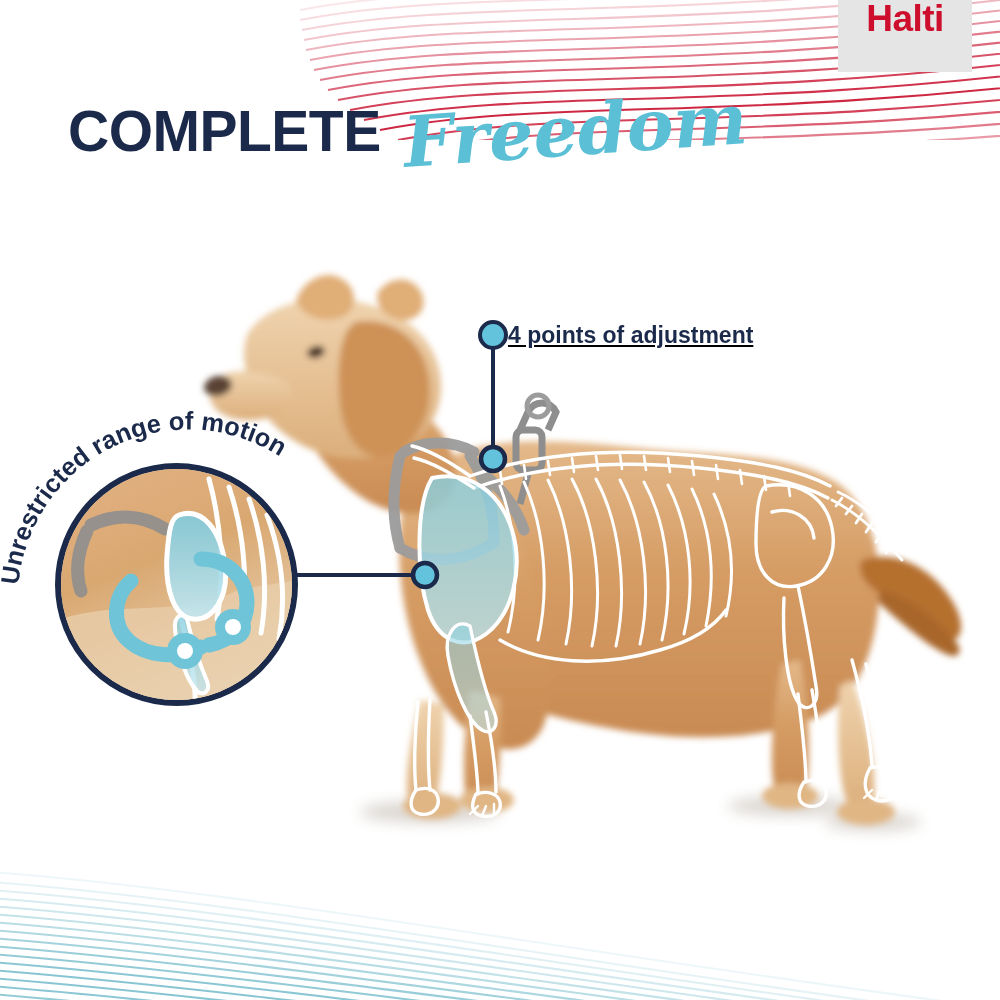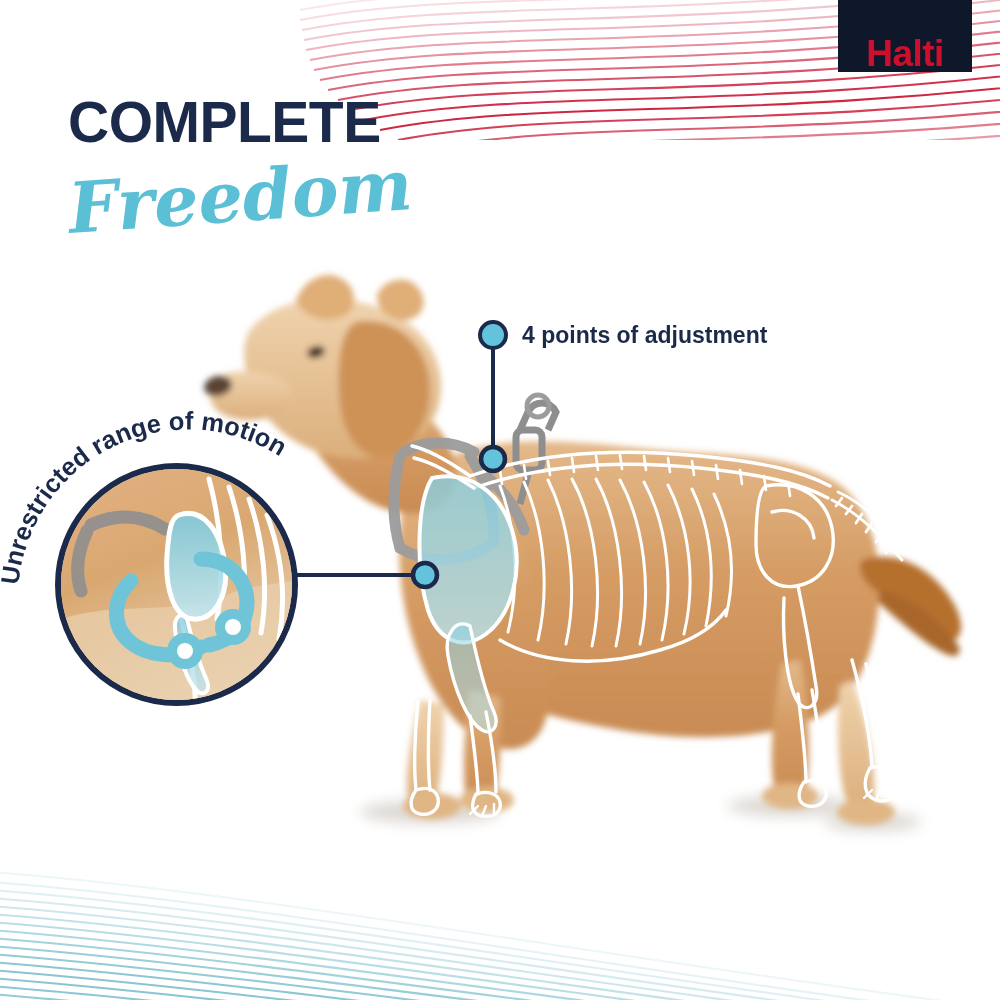--- a/index.html
+++ b/index.html
@@ -27,23 +27,23 @@
     pointer-events: none;
   }
 
   
   .logo-panel {
     position: absolute;
     left: 838px;
     top: 0px;
     width: 134px;
     height: 72px;
-    background: #0f172a;
+    background: #e5e5e5;
     display: flex;
-    align-items: flex-end;
+    align-items: flex-start;
     justify-content: center;
     z-index: 40;
   }
   .logo-text {
     font-family: "Liberation Sans", sans-serif;
     font-weight: bold;
     font-size: 37px;
     color: #CE0E2D;
     letter-spacing: -0.5px;
     line-height: 1;
@@ -52,23 +52,22 @@
   
   .headline {
     position: absolute;
     left: 68px;
     top: 92px;
     z-index: 30;
   }
   .headline-line1 {
     display: flex;
     align-items: baseline;
-    gap: 6px;
+    gap: 22px;
     white-space: nowrap;
-    flex-direction: column;
   }
   .hl-caps {
     font-family: "Liberation Sans", sans-serif;
     font-weight: bold;
     font-size: 57px;
     line-height: 1.06;
     letter-spacing: -0.5px;
     color: #1B2A4A;
     text-transform: uppercase;
   }
@@ -95,21 +94,21 @@
   }
 
   
   .callout-adjust {
     position: absolute;
     left: 478px;
     top: 320px;
     z-index: 35;
     display: flex;
     align-items: center;
-    gap: 14px;
+    text-decoration: underline;
   }
   .dot-lg {
     width: 30px; height: 30px;
     border-radius: 50%;
     background: #63C3DC;
     border: 4px solid #1B2A4A;
     box-sizing: border-box;
     flex: 0 0 auto;
   }
   .callout-adjust-label {

